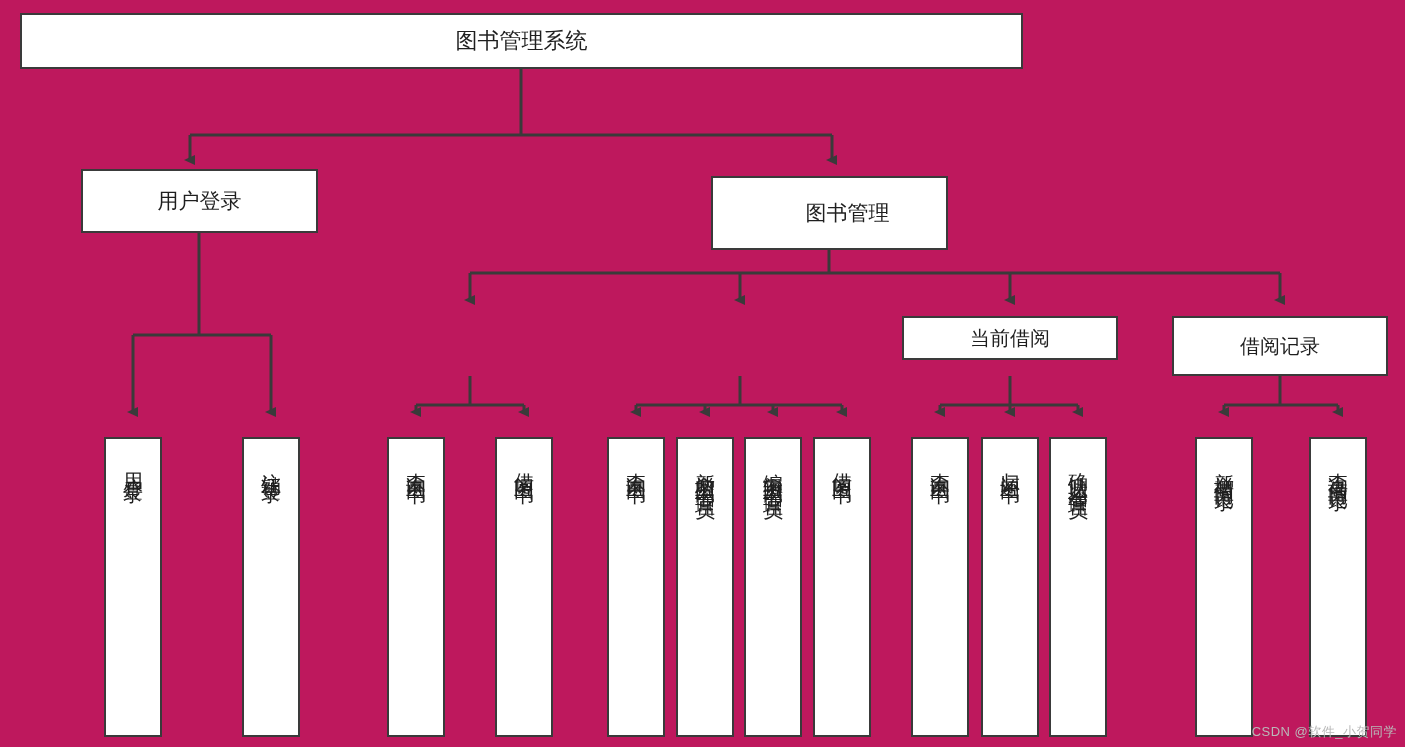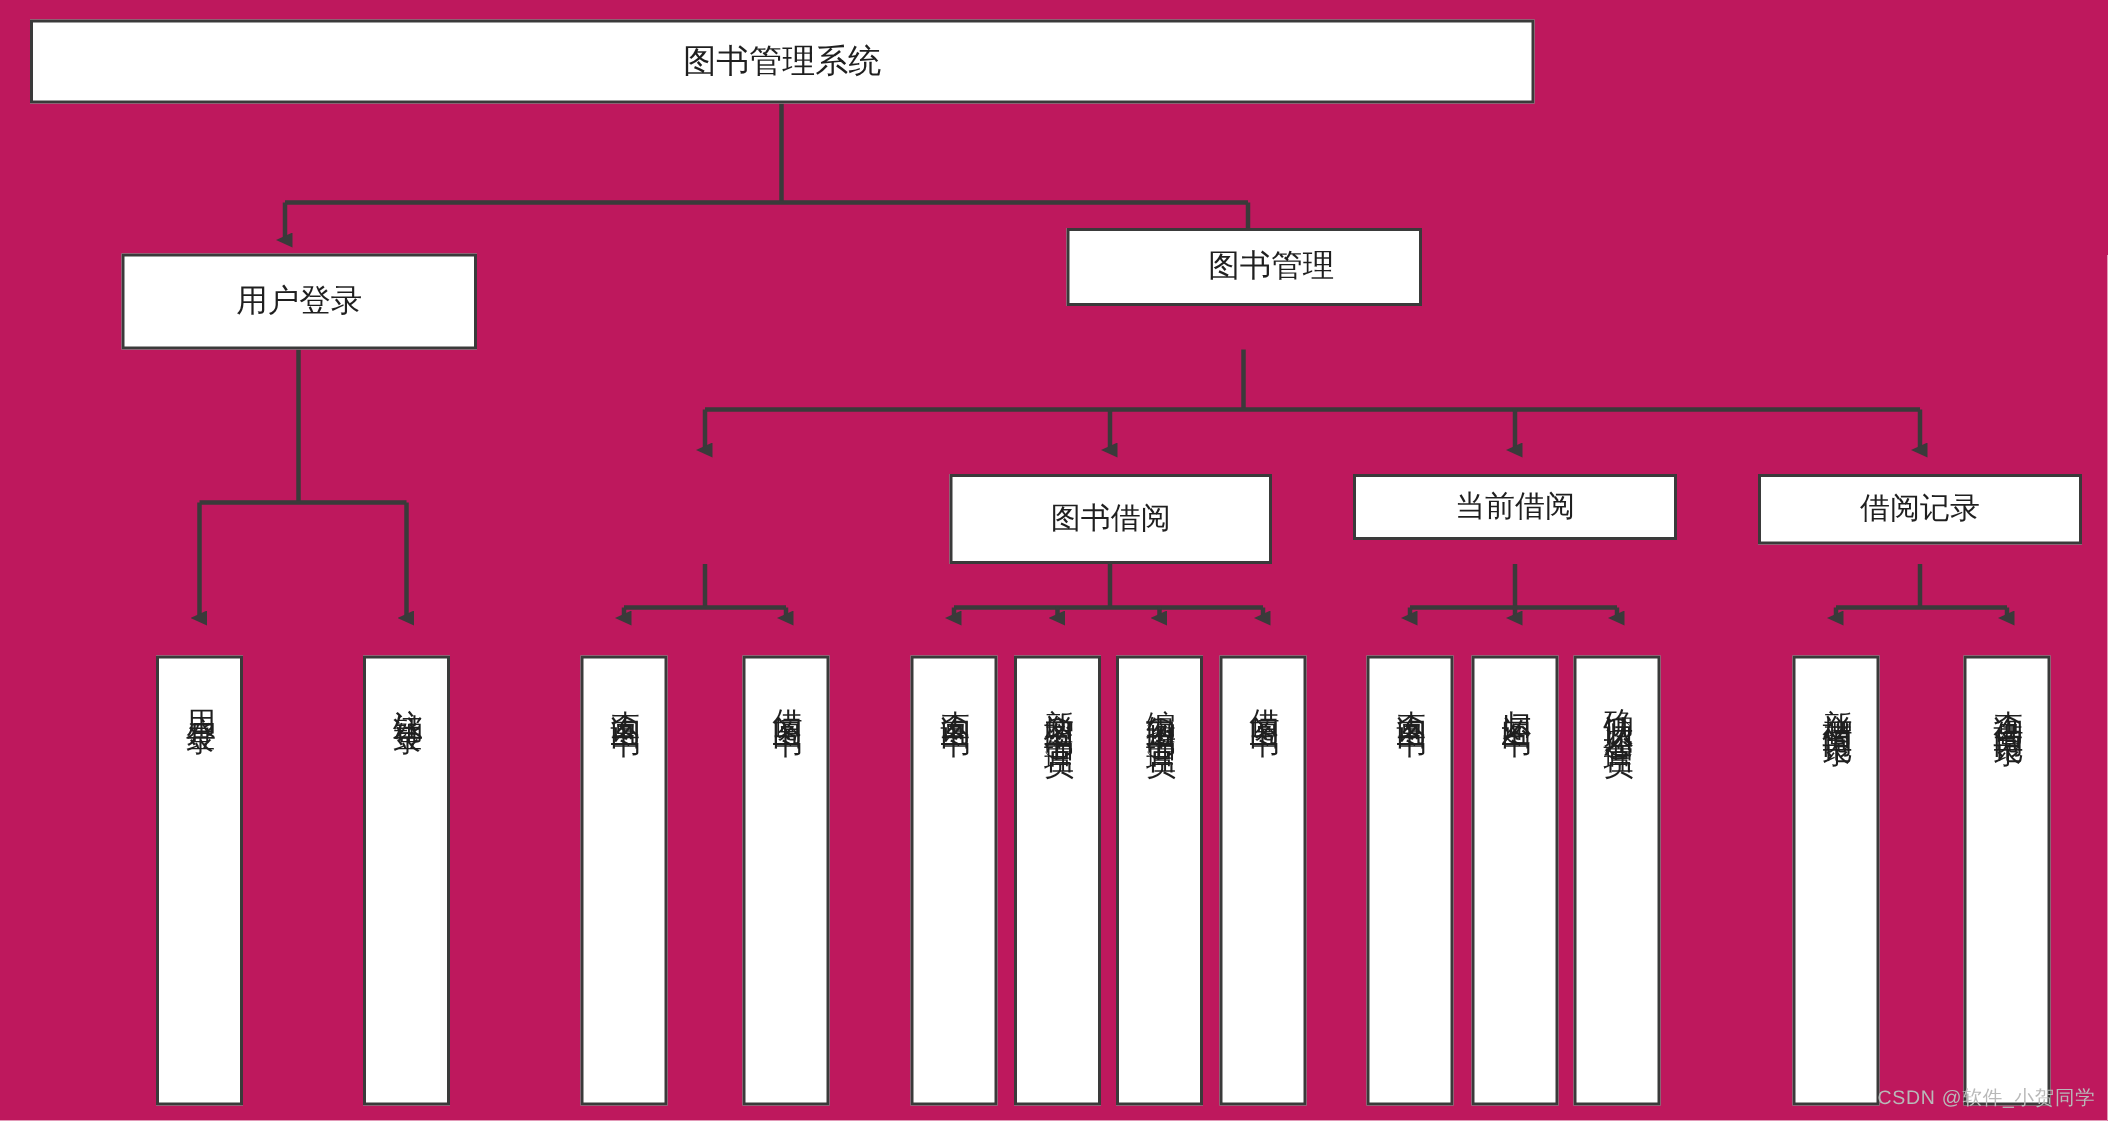--- a/index.html
+++ b/index.html
@@ -125,31 +125,28 @@
     </g>
   </svg>
 
   <div class="node root" style="left:20px; top:13px; width:1003px; height:56px;">
     <span>图书管理系统</span>
   </div>
 
   <div class="node l1" style="left:81px; top:169px; width:237px; height:64px;">
     <span>用户登录</span>
   </div>
-  <div class="node l1" style="left:711px; top:152px; width:237px; height:52px;padding-left:36px;">
+  <div class="node l1" style="left:711px; top:176px; width:237px; height:74px;padding-left:36px;">
     <span>图书管理</span>
   </div>
 
-  <div class="node l2" style="left:633px; top:316px; width:215px; height:60px;">
-    <span>图书借阅</span>
-  </div>
   <div class="node l2" style="left:902px; top:316px; width:216px; height:44px;text-align:right;">
     <span>当前借阅</span>
   </div>
-  <div class="node l2" style="left:1172px; top:316px; width:216px; height:47px;">
+  <div class="node l2" style="left:1172px; top:316px; width:216px; height:60px;">
     <span>借阅记录</span>
   </div>
 
   <div class="node leaf" style="left:104px; top:437px; width:58px; height:300px;">
     <span class="vtext">用户登录</span>
   </div>
   <div class="node leaf" style="left:242px; top:437px; width:58px; height:300px;">
     <span class="vtext">注销登录</span>
   </div>
 

